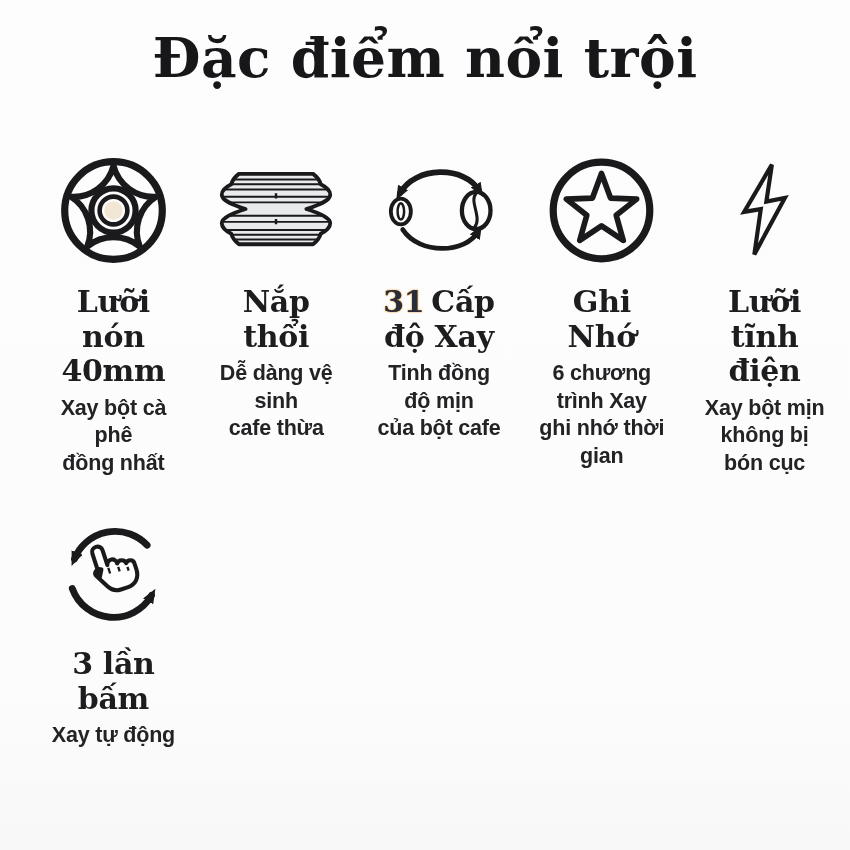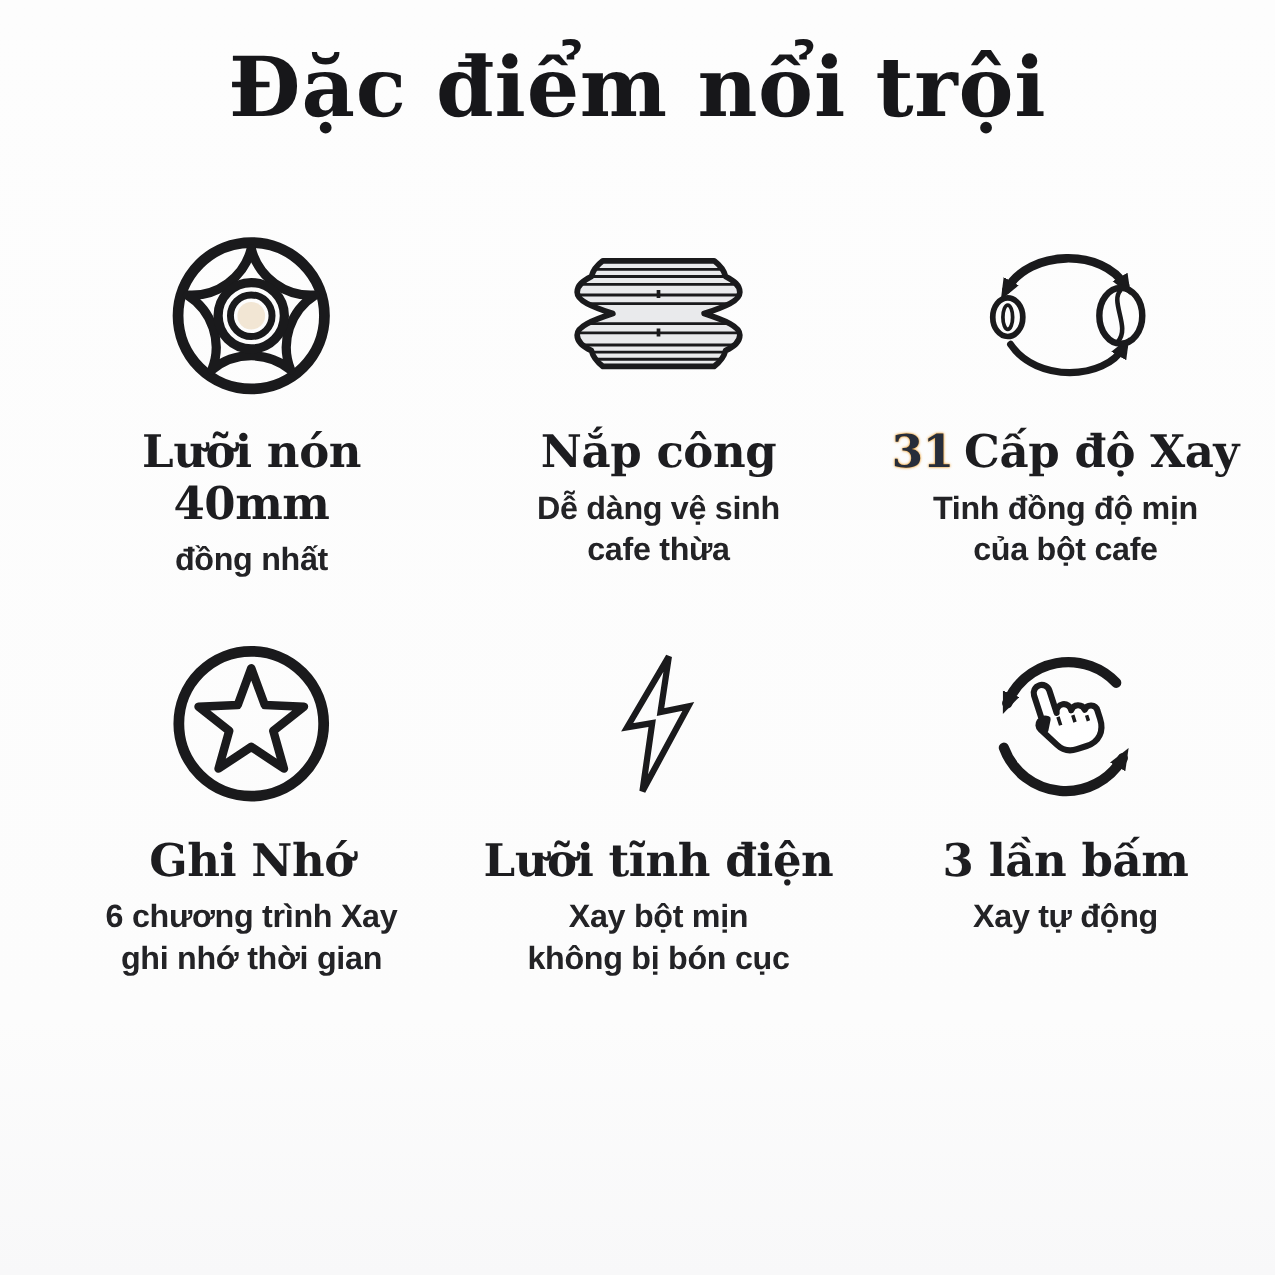--- a/index.html
+++ b/index.html
@@ -8,21 +8,21 @@
     background:linear-gradient(180deg,#fdfdfd 0%,#fcfcfc 80%,#f8f8f9 100%);
     color:#1c1c1e;
   }
   .page-title{
     margin:26px 0 0 0;text-align:center;
     font-family:"DejaVu Serif","Liberation Serif",serif;
     font-weight:800;font-size:55px;line-height:1.15;letter-spacing:0.5px;
     color:#17171a;
   }
   .grid{
-    display:grid;grid-template-columns:1fr 1fr 1fr;
+    display:grid;grid-template-columns:1fr 1fr 1fr 1fr 1fr;
     margin:58px 20px 0 48px;row-gap:76px;gap:32px;
   }
   .feature{text-align:center;}
   .icon-box{
     height:126px;display:flex;align-items:center;justify-content:center;
   }
   .ftitle{
     margin:12px 0 6px 0;
     font-family:"DejaVu Serif","Liberation Serif",serif;
     font-weight:800;font-size:30px;line-height:1.15;color:#1d1d20;
@@ -64,40 +64,41 @@
         <svg viewBox="0 0 110 110" width="113" height="113">
           <circle class="stroke" cx="55" cy="55" r="47.5" stroke-width="7"></circle>
           <path class="stroke" stroke-width="6" stroke-linejoin="round" d="M55 11.5 A40 40 0 0 0 96.4 41.6 A40 40 0 0 0 80.6 90.2 A40 40 0 0 0 29.4 90.2 A40 40 0 0 0 13.6 41.6 A40 40 0 0 0 55 11.5 Z"></path>
           <circle class="stroke" cx="55" cy="55" r="21.5" stroke-width="6"></circle>
           <circle class="stroke" cx="55" cy="55" r="13.5" stroke-width="4.5"></circle>
           <circle cx="55" cy="55" r="9" fill="#f2e6d4"></circle>
         </svg>
       </div>
       <h2 class="ftitle"><span class="num"></span><span>Lưỡi nón 40mm</span></h2>
       <p class="fdesc">
+        <span>Xay bột cà phê</span>
         <span>đồng nhất</span>
       </p>
     </div>
 
     <div class="feature">
       <div class="icon-box">
         <svg viewBox="0 0 130 82" width="124" height="78">
           <defs>
             <clipPath id="lidclip">
               <path d="M26 3 L104 3 C108 6 111 10 112 14 C118 17 122 20 122 25 C122 31 112 35 97 40 C112 45 122 49 122 55 C122 60 118 63 112 66 C111 70 108 74 104 77 L26 77 C22 74 19 70 18 66 C12 63 8 60 8 55 C8 49 18 45 33 40 C18 35 8 31 8 25 C8 20 12 17 18 14 C19 10 22 6 26 3 Z"></path>
             </clipPath>
           </defs>
           <path d="M26 3 L104 3 C108 6 111 10 112 14 C118 17 122 20 122 25 C122 31 112 35 97 40 C112 45 122 49 122 55 C122 60 118 63 112 66 C111 70 108 74 104 77 L26 77 C22 74 19 70 18 66 C12 63 8 60 8 55 C8 49 18 45 33 40 C18 35 8 31 8 25 C8 20 12 17 18 14 C19 10 22 6 26 3 Z" fill="#e9eaec" stroke="#1a1a1c" stroke-width="4" stroke-linejoin="round"></path>
           <g clip-path="url(#lidclip)" stroke="#1a1a1c" stroke-width="2">
             <path d="M8 9 H122 M8 14 H122 M8 19.5 H122 M2 27 H128 M8 33 H122 M8 47 H122 M2 53.5 H128 M8 62 H122 M8 67 H122 M8 72 H122"></path>
           </g>
           <path d="M65 23.5 V29 M65 50.5 V56" stroke="#1a1a1c" stroke-width="2.6"></path>
         </svg>
       </div>
-      <h2 class="ftitle"><span class="num"></span><span>Nắp công</span></h2>
+      <h2 class="ftitle"><span class="num"></span><span>Nắp thổi</span></h2>
       <p class="fdesc">
         <span>Dễ dàng vệ sinh</span>
         <span>cafe thừa</span>
       </p>
     </div>
 
     <div class="feature">
       <div class="icon-box">
         <svg viewBox="0 0 130 112" width="124" height="107">
           <path class="stroke" stroke-width="6" stroke-linecap="round" d="M24 38 C40 9 92 9 107 35" marker-start="url(#ah)" marker-end="url(#ah)"></path>

